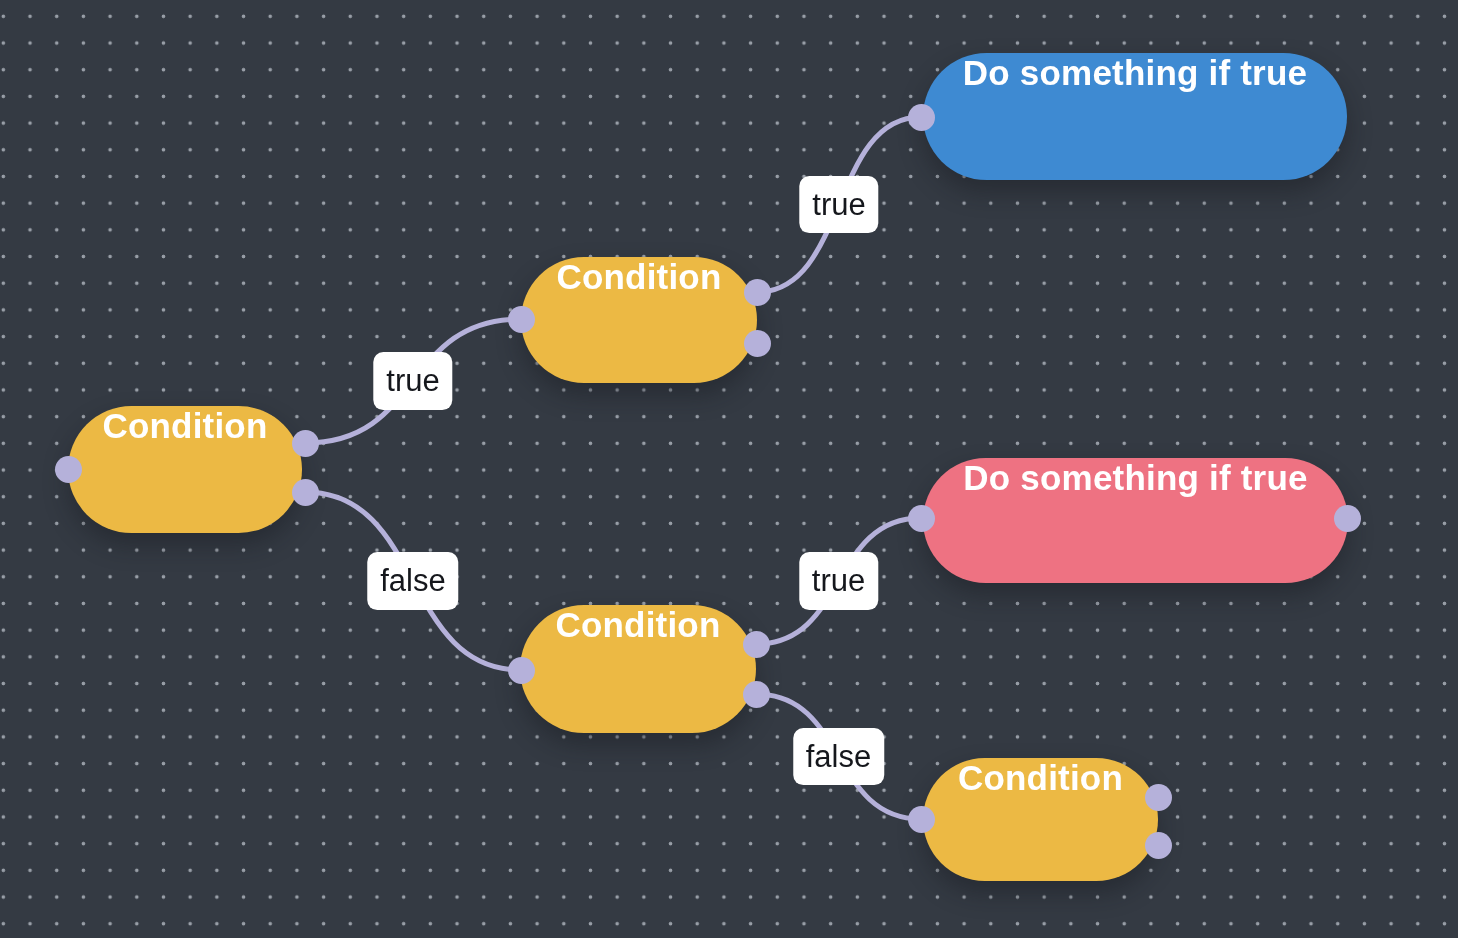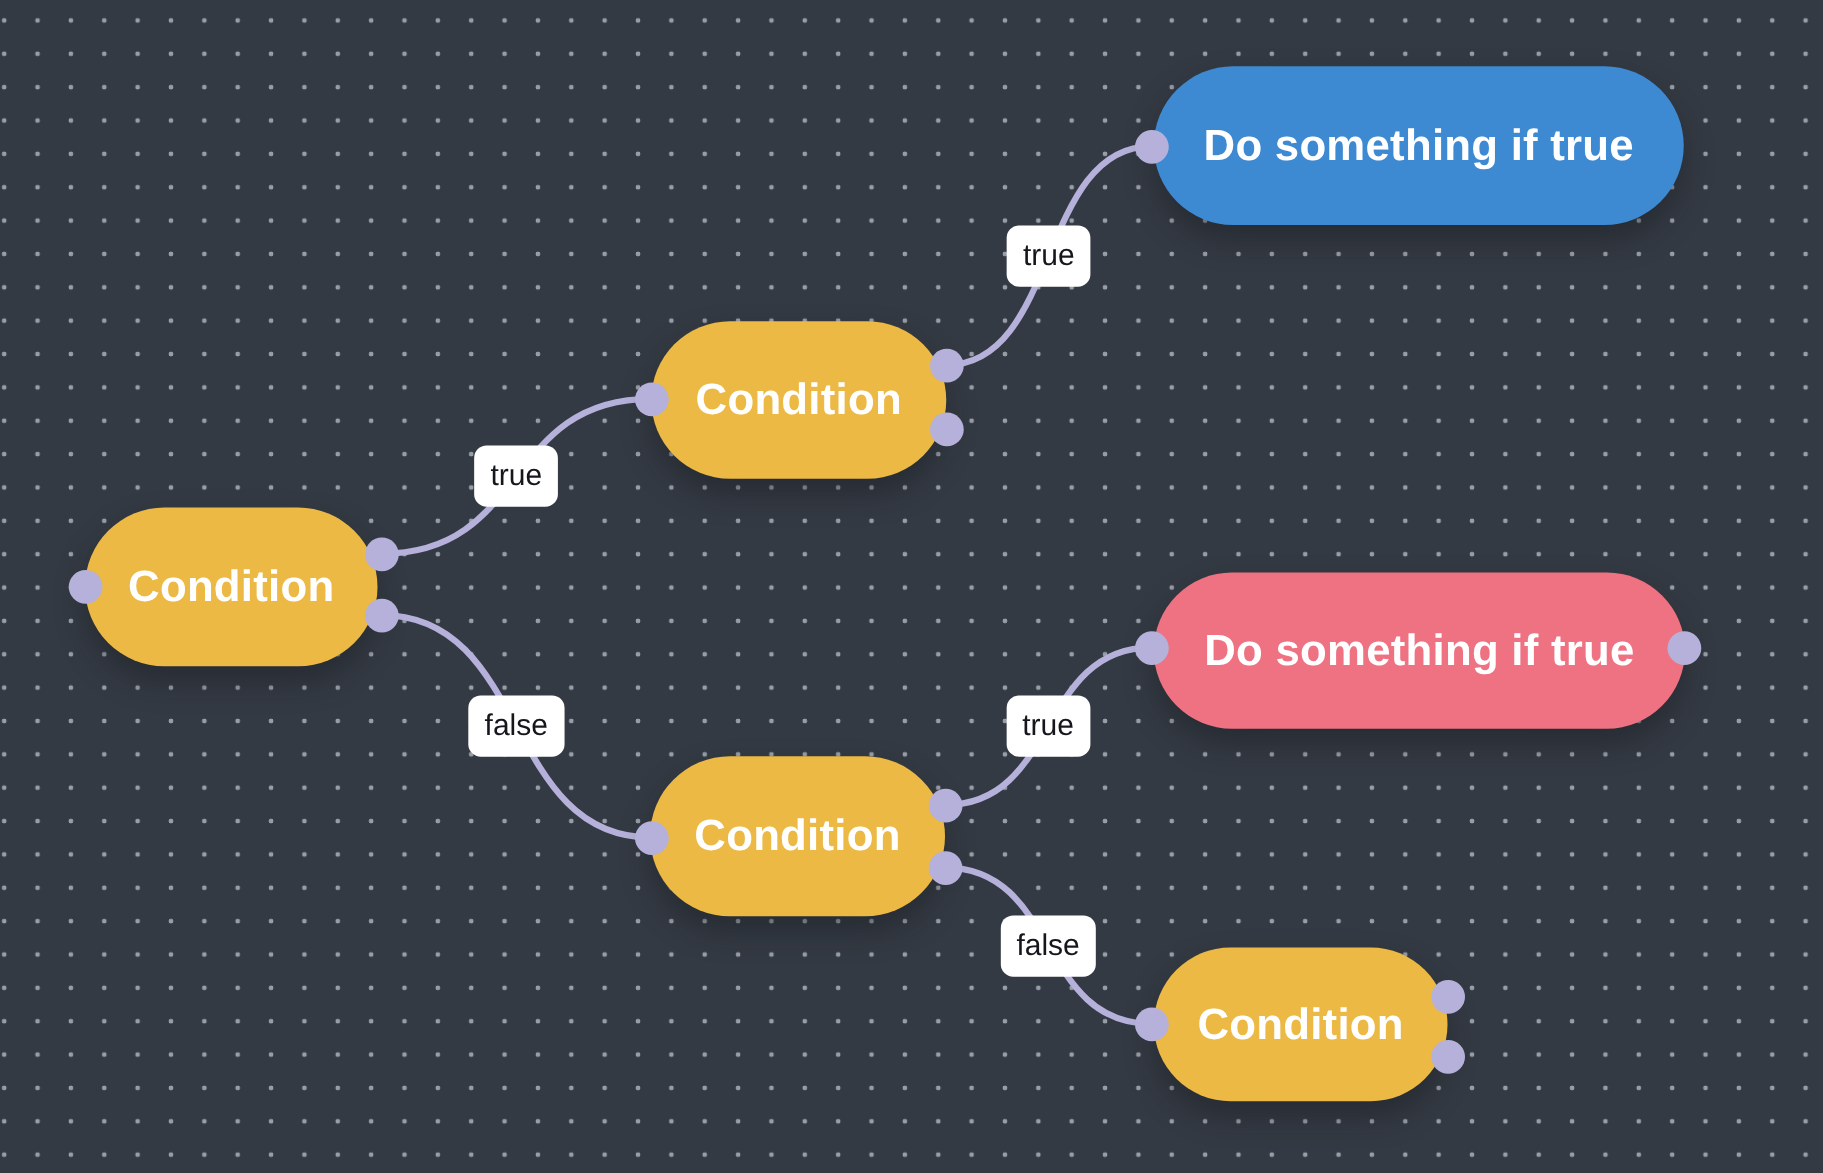--- a/index.html
+++ b/index.html
@@ -14,21 +14,20 @@
   }
   #edges-svg{
     position:absolute;
     left:0;top:0;
     z-index:1;
     overflow:visible;
   }
   .node{
     position:absolute;
     display:flex;
-    align-items:center;
     justify-content:center;
     font-size:35px;
     font-weight:600;
     letter-spacing:.2px;
     z-index:2;
     box-shadow:0 12px 24px rgba(18,21,26,.38);
     cursor:grab;
     user-select:none;
     white-space:nowrap;
   }
@@ -36,21 +35,21 @@
     position:absolute;
     width:27px;
     height:27px;
     border-radius:50%;
     z-index:4;
     cursor:crosshair;
   }
   .edge-label{
     position:absolute;
     transform:translate(-50%,-50%);
-    font-size:24px;
+    font-size:31px;
     line-height:1.22;
     padding:10px 13px;
     border-radius:10px;
     z-index:3;
     white-space:nowrap;
   }
 </style>
 </head>
 <body style="background: rgb(52, 58, 67);">
 

